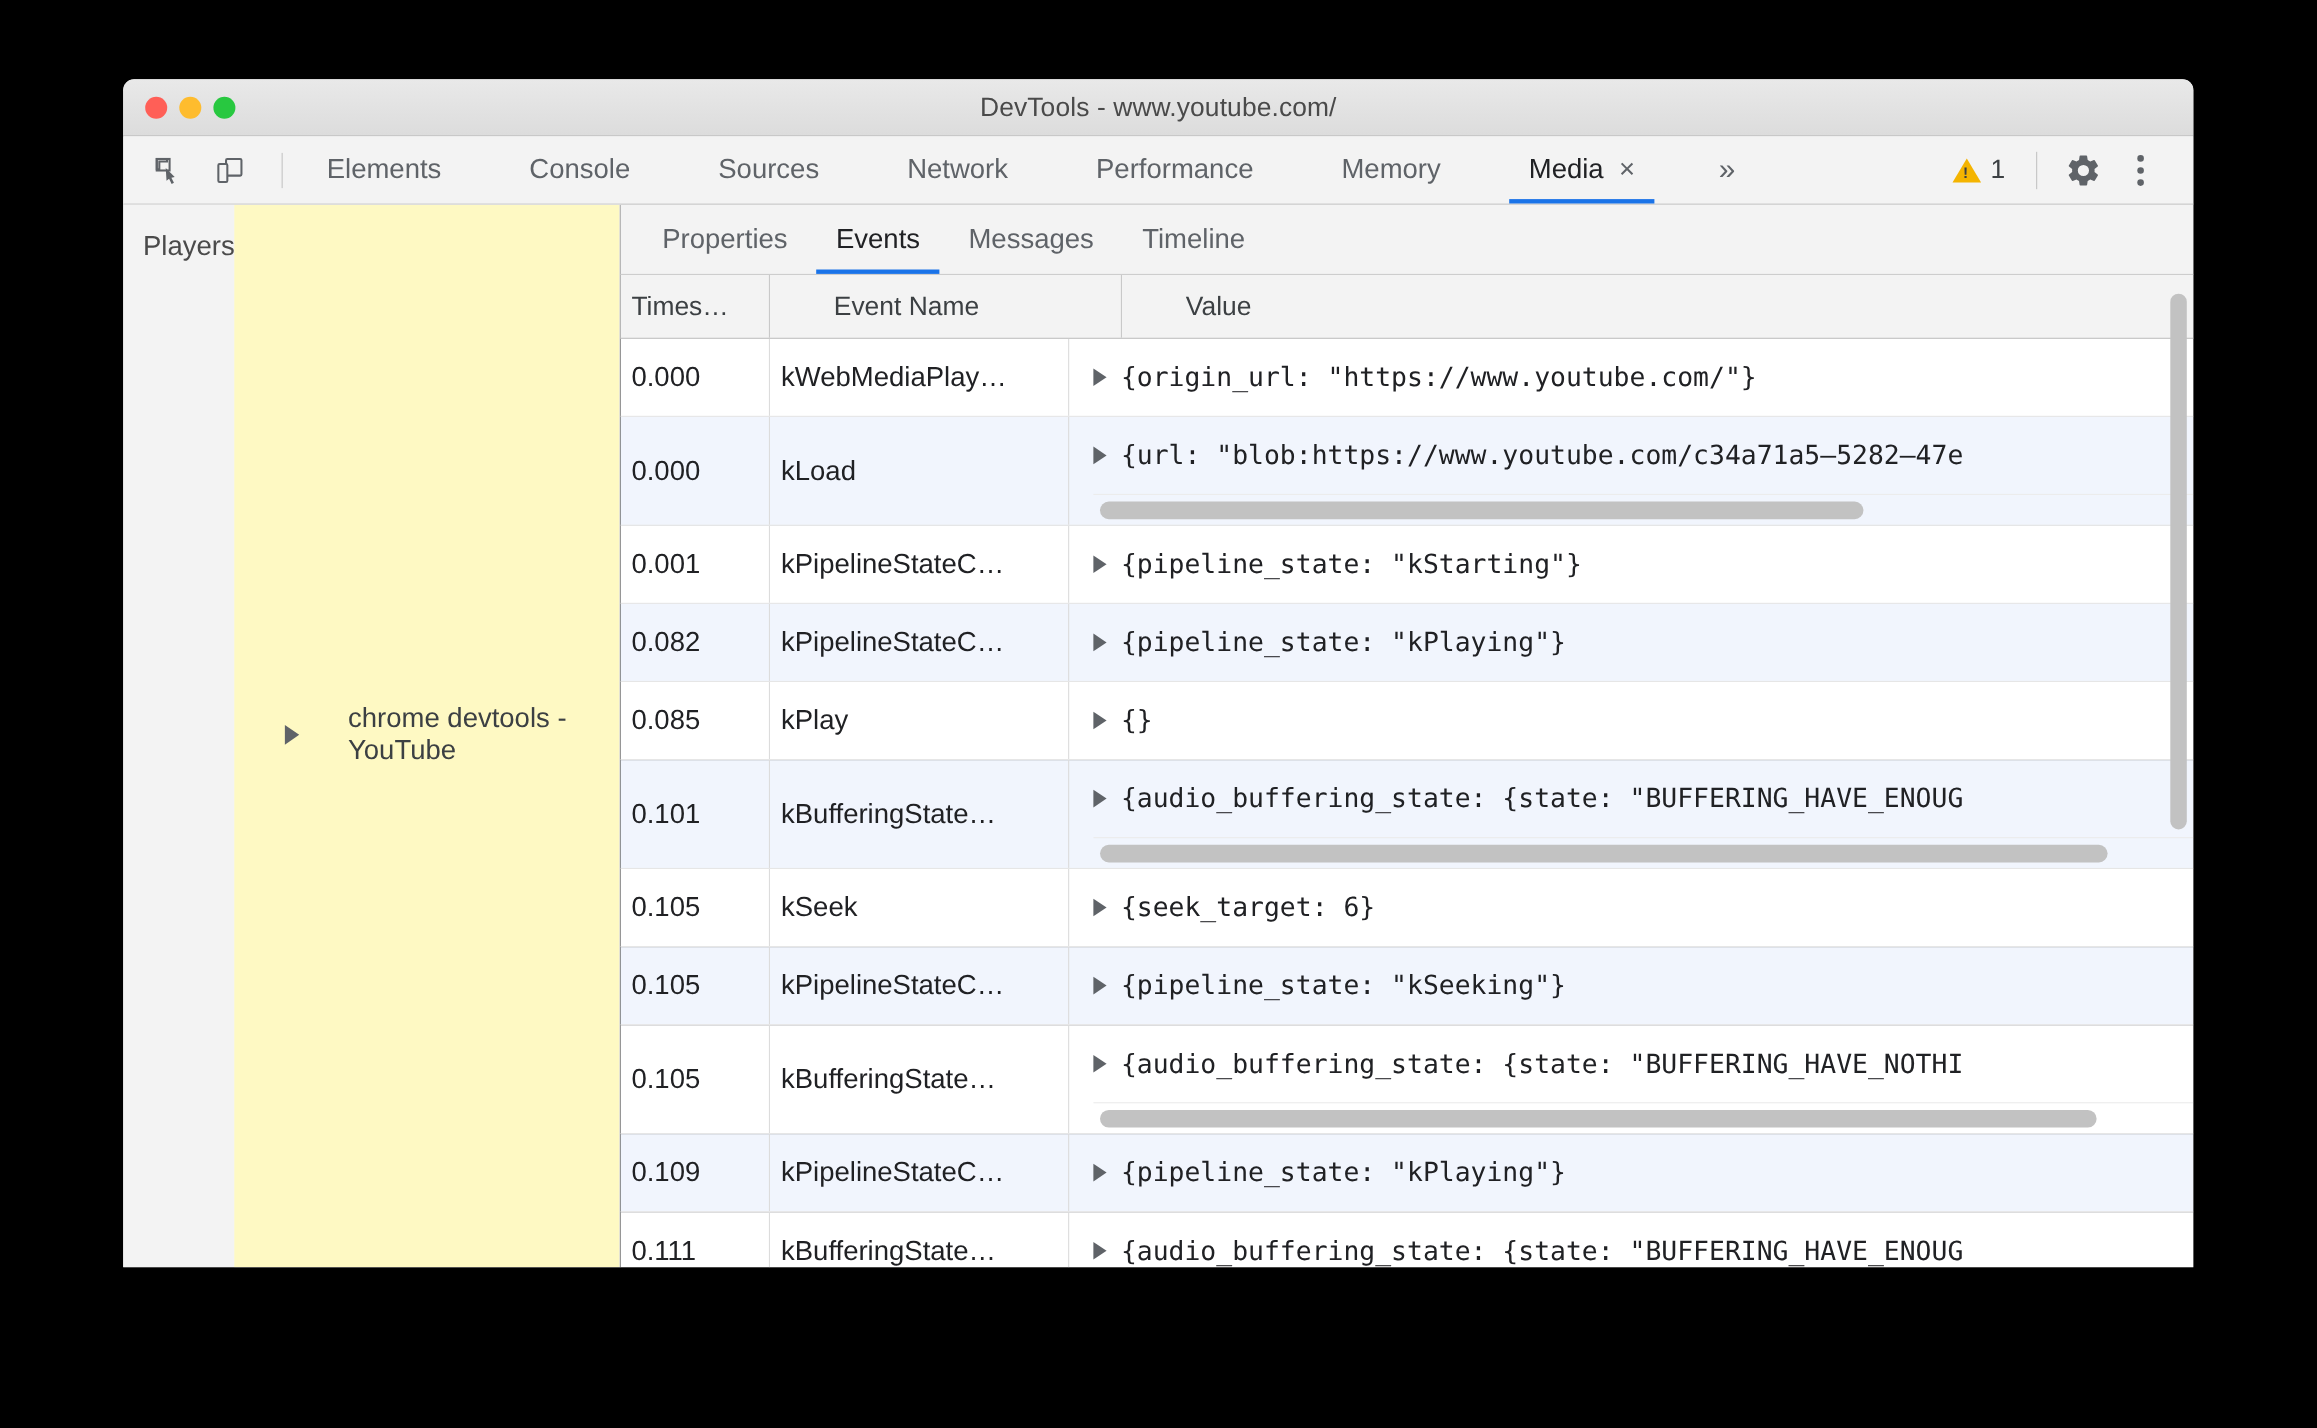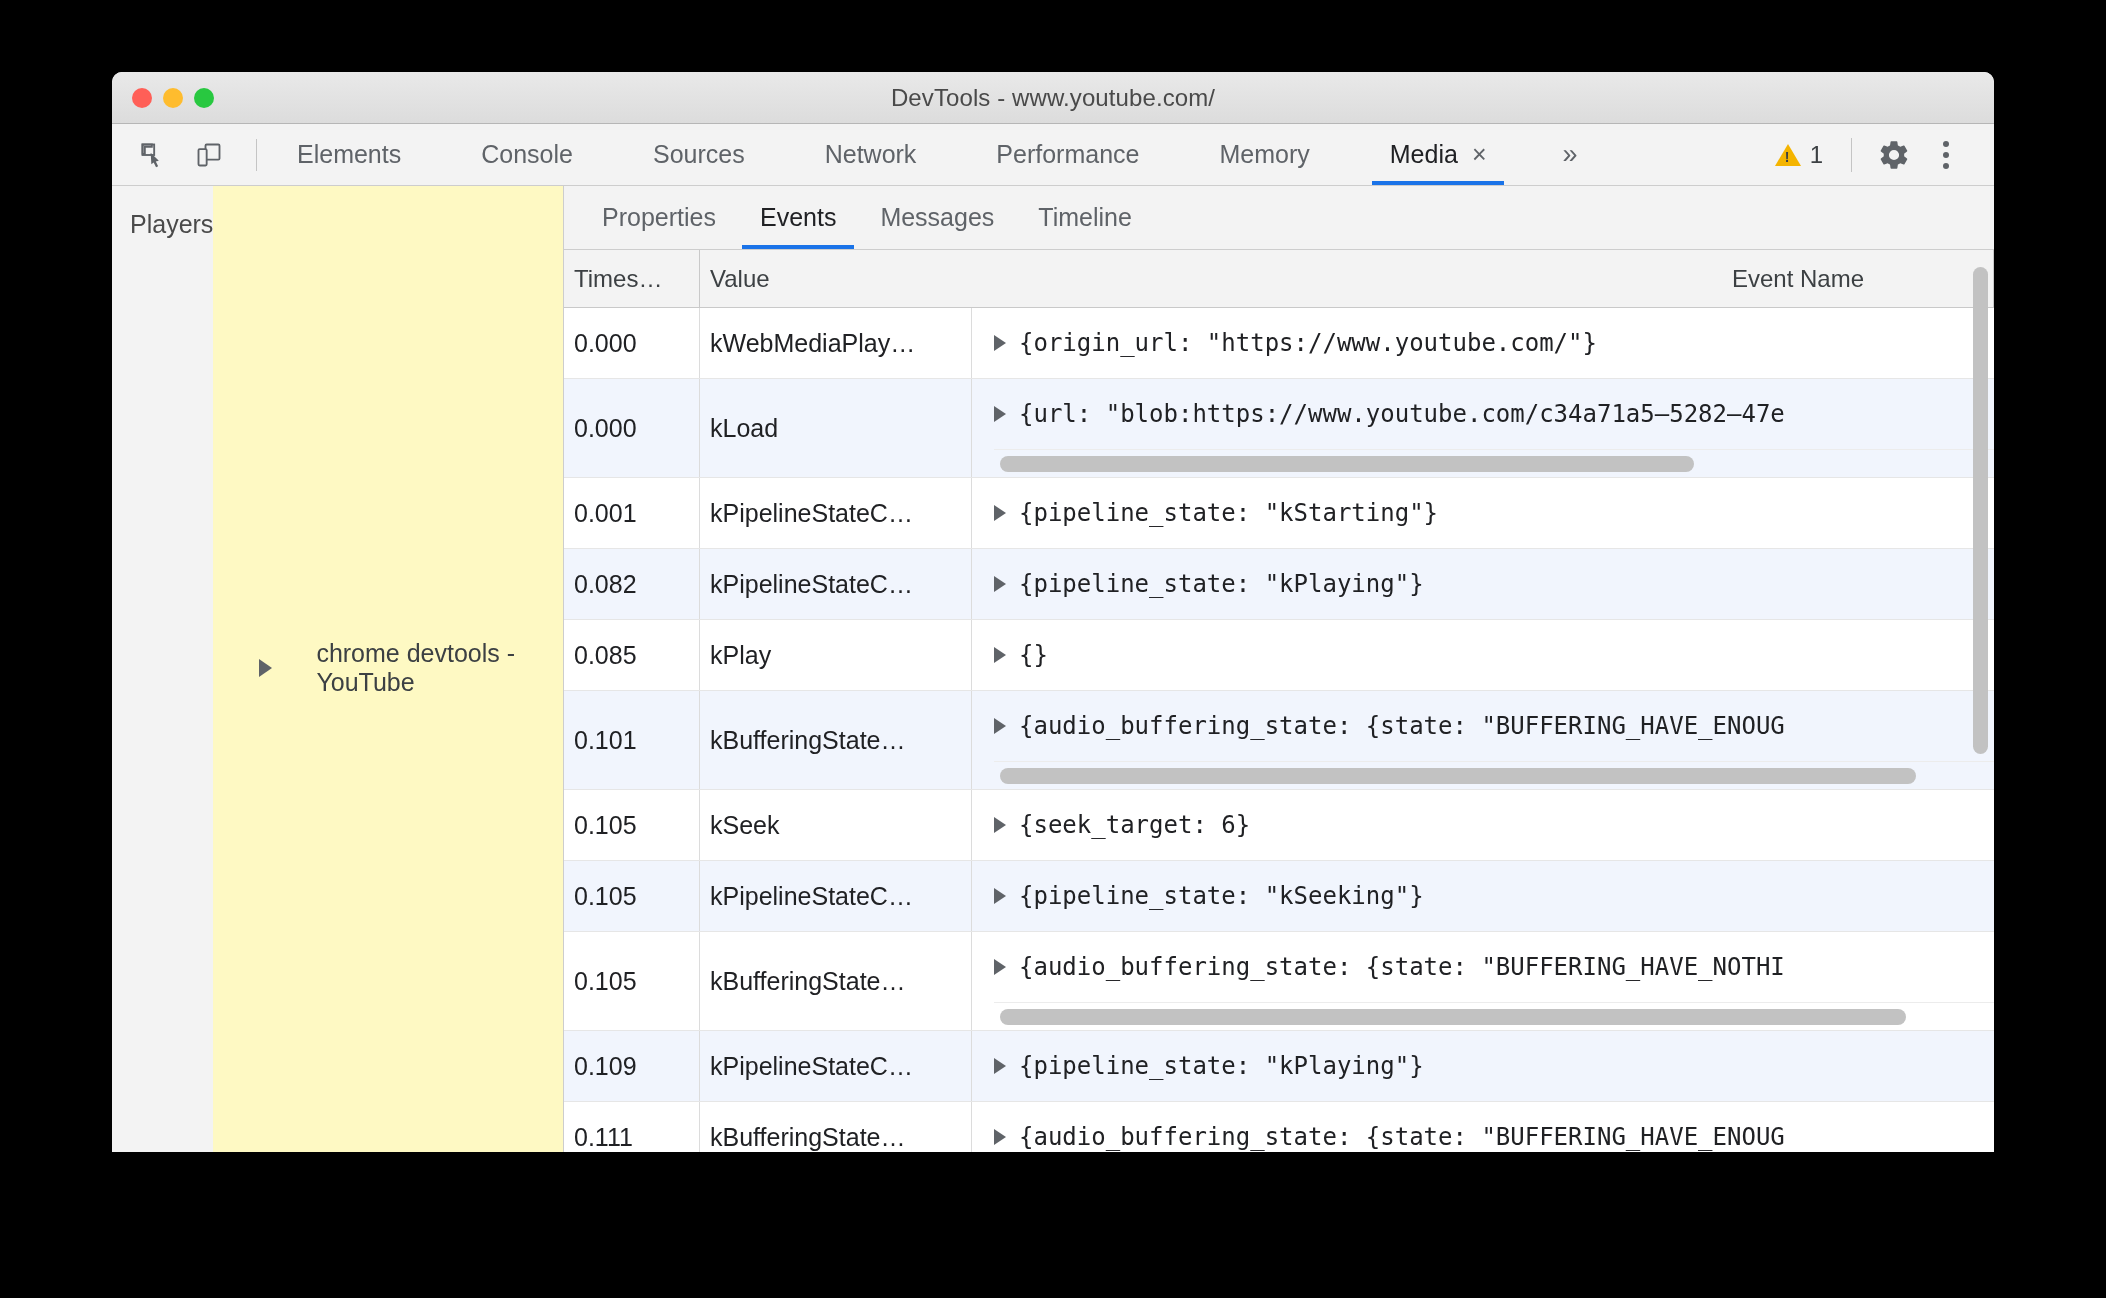--- a/index.html
+++ b/index.html
@@ -191,20 +191,21 @@
     background: #1a73e8;
   }
   
   #table-wrap { flex: 1; display: flex; flex-direction: column; min-height: 0; position: relative; }
   .thead {
     display: flex;
     height: 58px;
     flex: 0 0 58px;
     background: #f3f3f3;
     border-bottom: 1px solid #c9c9c9;
+    gap: 48px;
   }
   .th {
     font-size: 24px;
     color: #3c4043;
     display: flex;
     align-items: center;
     padding-left: 10px;
     border-right: 1px solid #c9c9c9;
   }
   .col-time { width: 136px; flex: 0 0 136px; }
@@ -381,22 +382,22 @@
           <span>Messages</span>
         </div>
         <div class="stab">
           <span>Timeline</span>
         </div>
       </div>
 
       <div id="table-wrap">
         <div class="thead">
           <div class="th col-time">Times…</div>
+          <div class="th col-name">Event Name</div>
           <div class="th col-val">Value</div>
-          <div class="th col-name">Event Name</div>
         </div>
         <div id="rows">
             <div class="row plain">
               <div class="cell col-time">0.000</div>
               <div class="cell col-name">kWebMediaPlay…</div>
               <div class="cell col-val">
                 <div class="valline">
                   <span class="tri-sm"></span>
                   <span>{origin_url: "https://www.youtube.com/"}</span>
                 </div>

